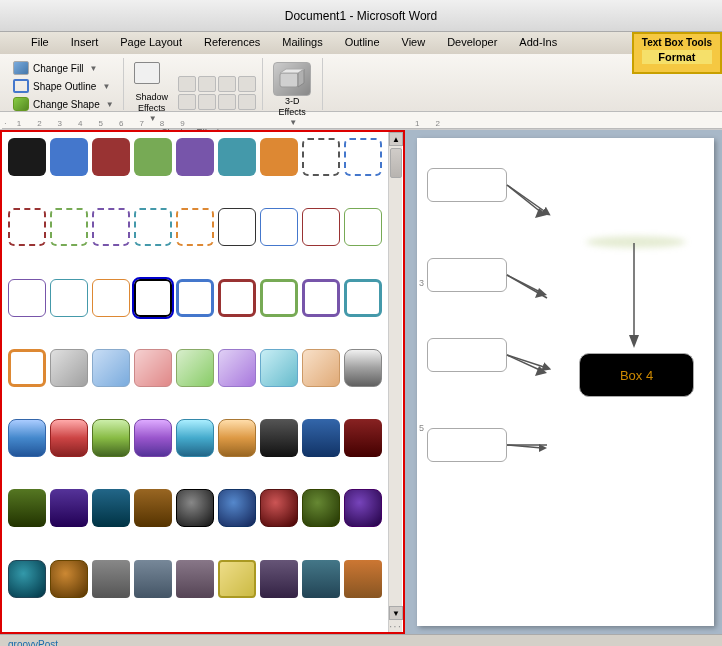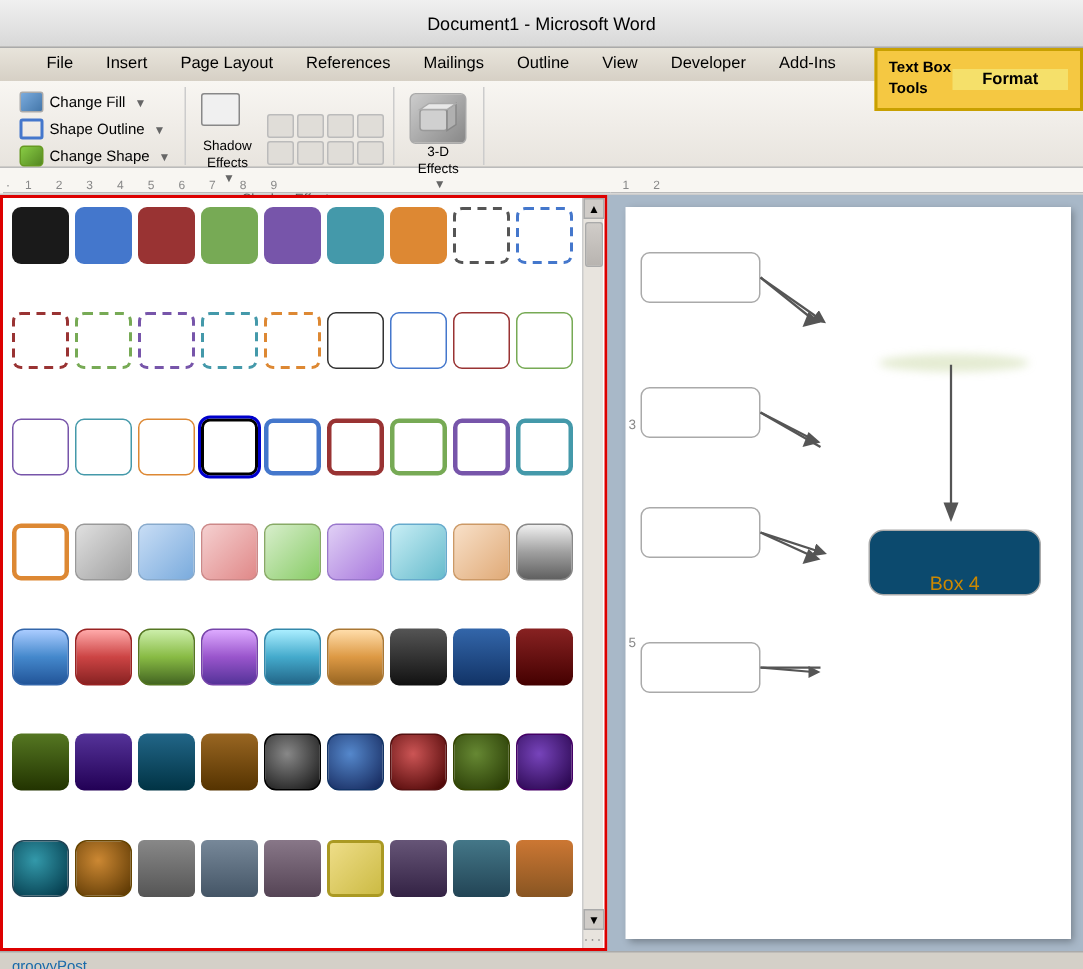--- a/index.html
+++ b/index.html
@@ -40,20 +40,21 @@
     }
 
     
     .context-tab-group {
       position: absolute;
       right: 0;
       top: 0;
       background: #f5c842;
       border: 2px solid #c8a000;
       display: flex;
+      flex-direction: column;
       align-items: center;
       height: 42px;
       padding: 2px 8px;
     }
     .context-tab-title {
       font-size: 10px;
       font-weight: bold;
       color: #000;
       line-height: 14px;
     }
@@ -560,21 +561,21 @@
           <line x1="90" y1="217" x2="125" y2="233" stroke="#555" stroke-width="1.5"></line>
           <polygon points="122,228 130,235 118,238" fill="#555"></polygon>
 
           <line x1="90" y1="307" x2="125" y2="310" stroke="#555" stroke-width="1.5"></line>
           <polygon points="122,306 130,310 122,314" fill="#555"></polygon>
         </svg>
 
 
         <div style="position:absolute;right:28px;top:98px;width:100px;height:12px;background:rgba(150,180,80,0.25);border-radius:50%;filter:blur(3px);"></div>
 
-        <div style="position:absolute;right:20px;top:215px;width:115px;height:44px;background:#0c4a6e;border:1.5px solid #aaa;border-radius:10px;display:flex;align-items:flex-end;justify-content:center;color:#cc8800;font-size:13px;">
+        <div style="position:absolute;right:20px;top:215px;width:115px;height:44px;background:#000000;border:1.5px solid #aaa;border-radius:10px;display:flex;align-items:center;justify-content:center;color:#cc8800;font-size:13px;">
           <span>Box 4</span>
         </div>
 
         <div style="position:absolute;left:2px;top:140px;font-size:9px;color:#888;">3</div>
         <div style="position:absolute;left:2px;top:285px;font-size:9px;color:#888;">5</div>
 
         <svg style="position:absolute;right:70px;top:105px;width:20px;height:110px;pointer-events:none;">
           <line x1="10" y1="0" x2="10" y2="95" stroke="#555" stroke-width="1.5"></line>
           <polygon points="5,92 10,105 15,92" fill="#555"></polygon>
         </svg>

